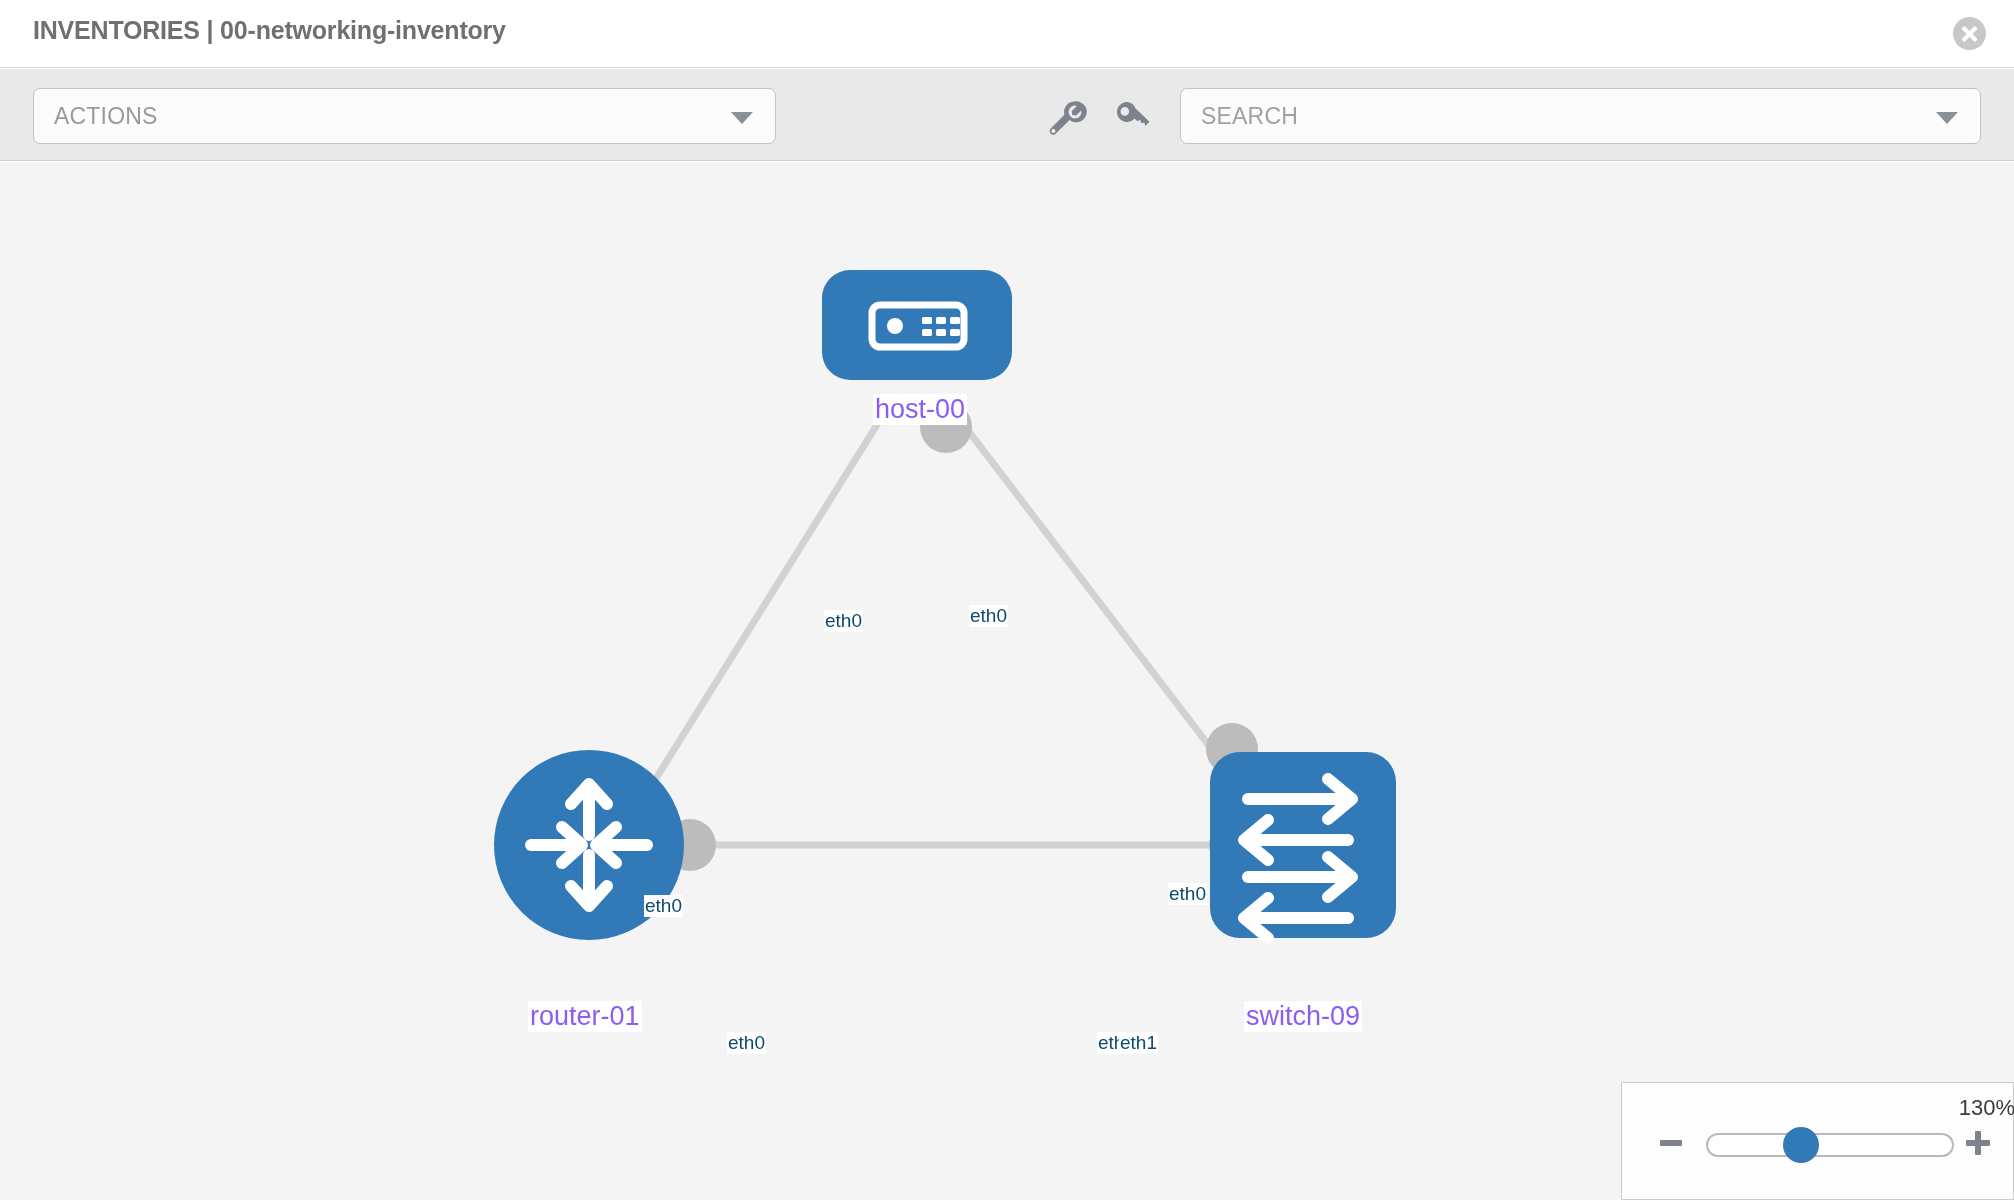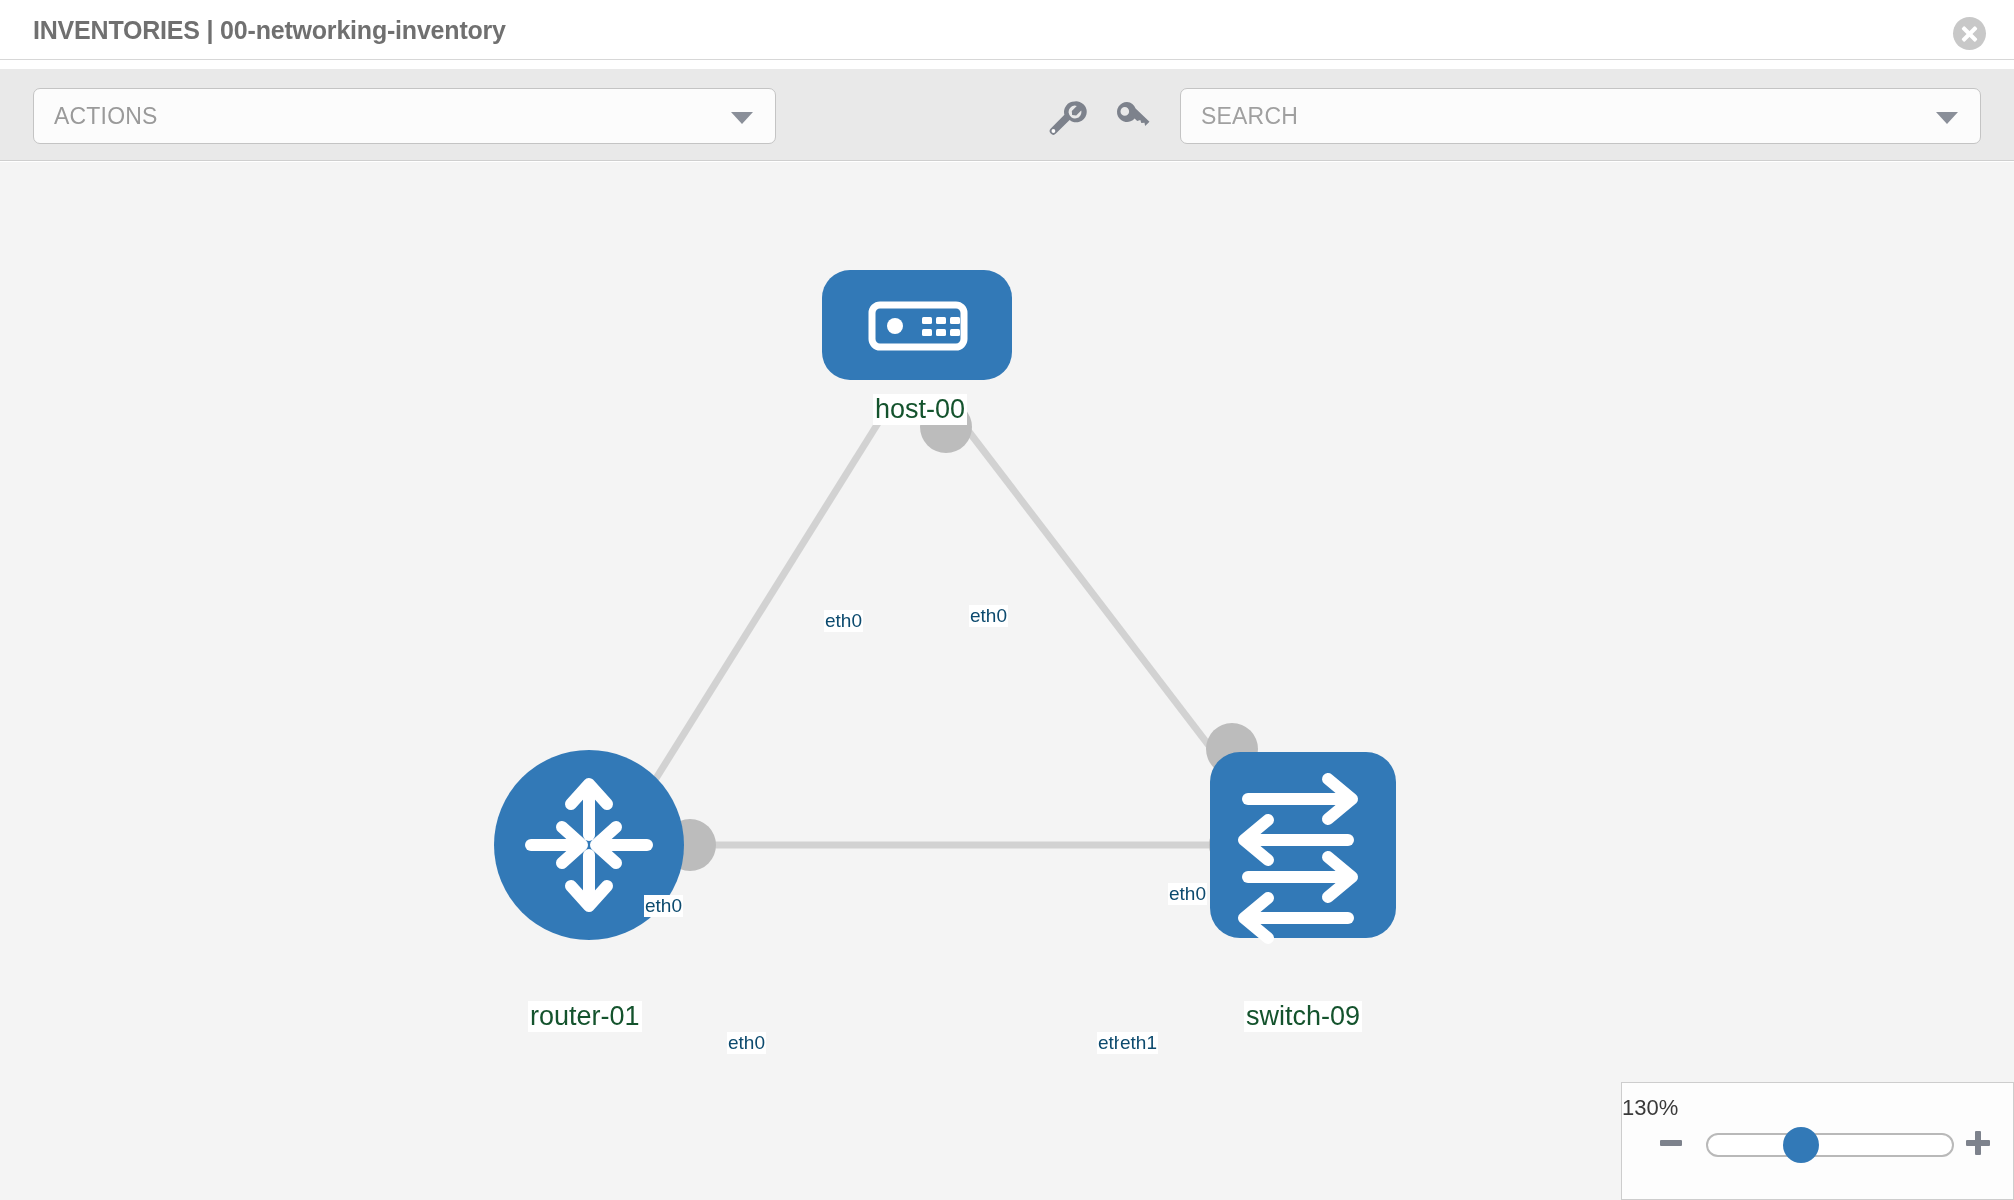--- a/index.html
+++ b/index.html
@@ -14,21 +14,21 @@
   #app {
     position: relative;
     width: 2014px; height: 1200px;
     background: #ffffff;
   }
 
   
   .header {
     position: absolute;
     left: 0; top: 0;
-    width: 2014px; height: 60px;
+    width: 2014px; height: 68px;
     background: #ffffff;
     border-bottom: 1px solid #d7d7d7;
   }
   .header-title {
     position: absolute;
     left: 33px; top: 16px;
     font-size: 25px;
     font-weight: bold;
     color: #707070;
     letter-spacing: -0.2px;
@@ -119,21 +119,21 @@
     left: 0; top: 162px;
     width: 2014px; height: 1038px;
     background: #f4f4f4;
     overflow: hidden;
   }
   #topology { position: absolute; left: 0; top: 0; }
 
   .node-label {
     position: absolute;
     font-size: 27px;
-    color: #14532d;
+    color: #8b5cf6;
     background: #ffffff;
     white-space: nowrap;
     padding: 0 2px;
   }
   .iface-label {
     position: absolute;
     font-size: 19px;
     color: #0c4a6e;
     background: #ffffff;
     white-space: nowrap;
@@ -145,21 +145,21 @@
     position: absolute;
     left: 1621px; top: 1082px;
     width: 393px; height: 118px;
     background: #fdfdfd;
     border: 1px solid #cdcdcd;
   }
   .zoom-value {
     position: absolute;
     top: 12px; left: 0;
     width: 393px;
-    text-align: left;
+    text-align: right;
     font-size: 22px;
     color: #3a3a3a;
   }
   .zoom-minus, .zoom-plus {
     position: absolute;
     top: 48px;
     cursor: pointer;
   }
   .zoom-minus { left: 38px;  width: 22px; height: 6px; background: #7d828c; border-radius: 1px; margin-top: 9px; }
   .zoom-plus  { left: 344px; width: 24px; height: 24px; }

